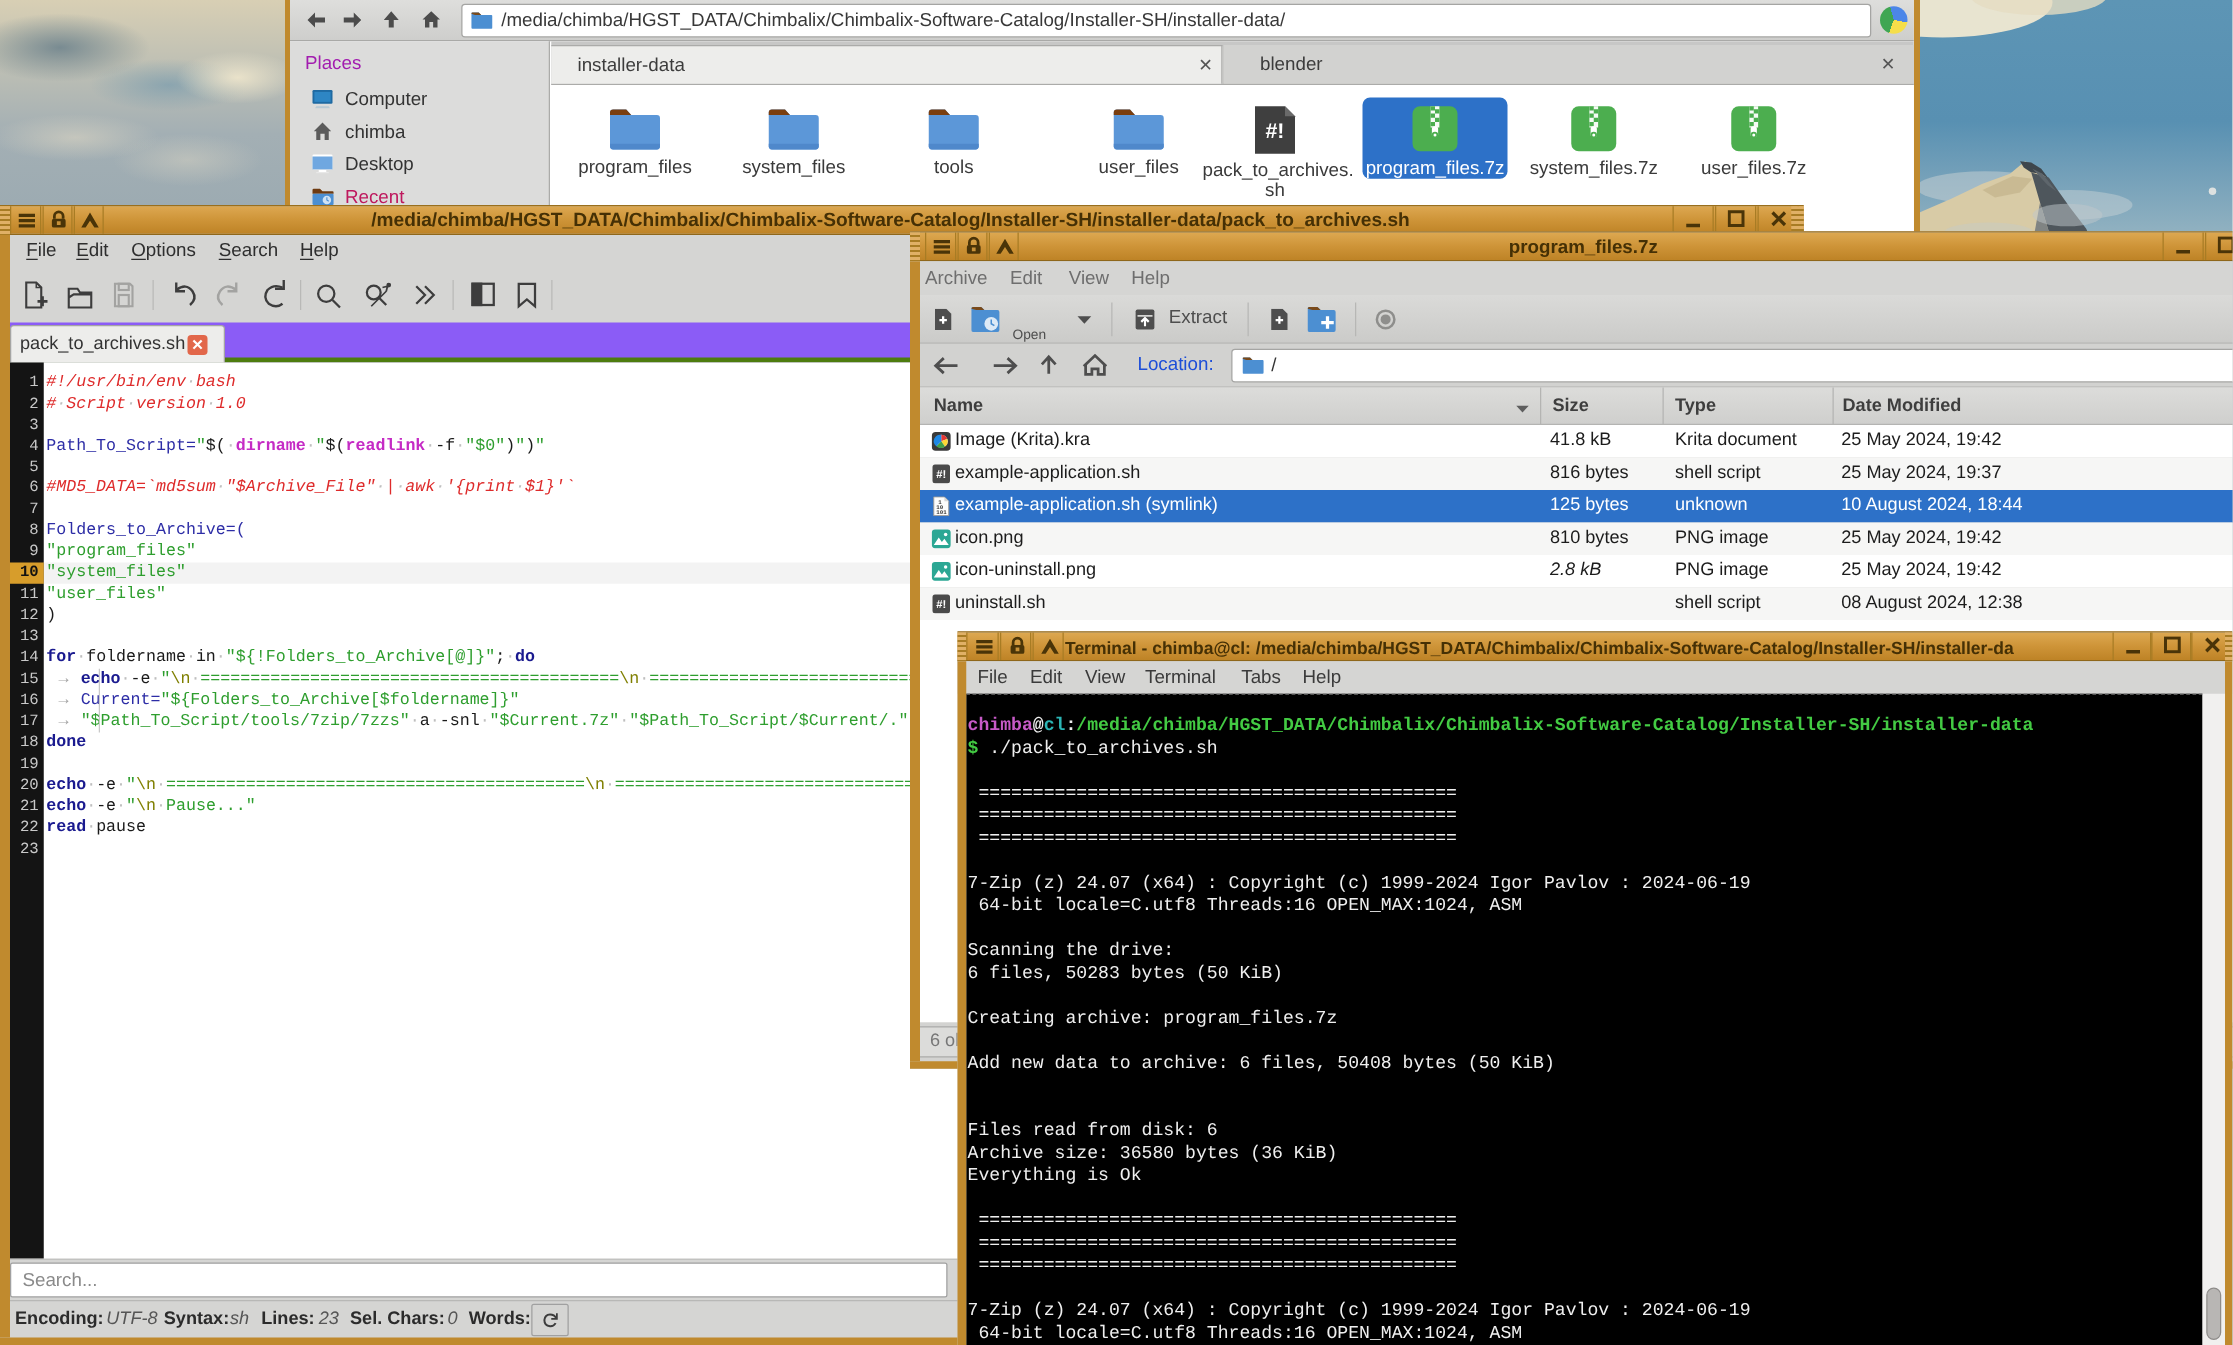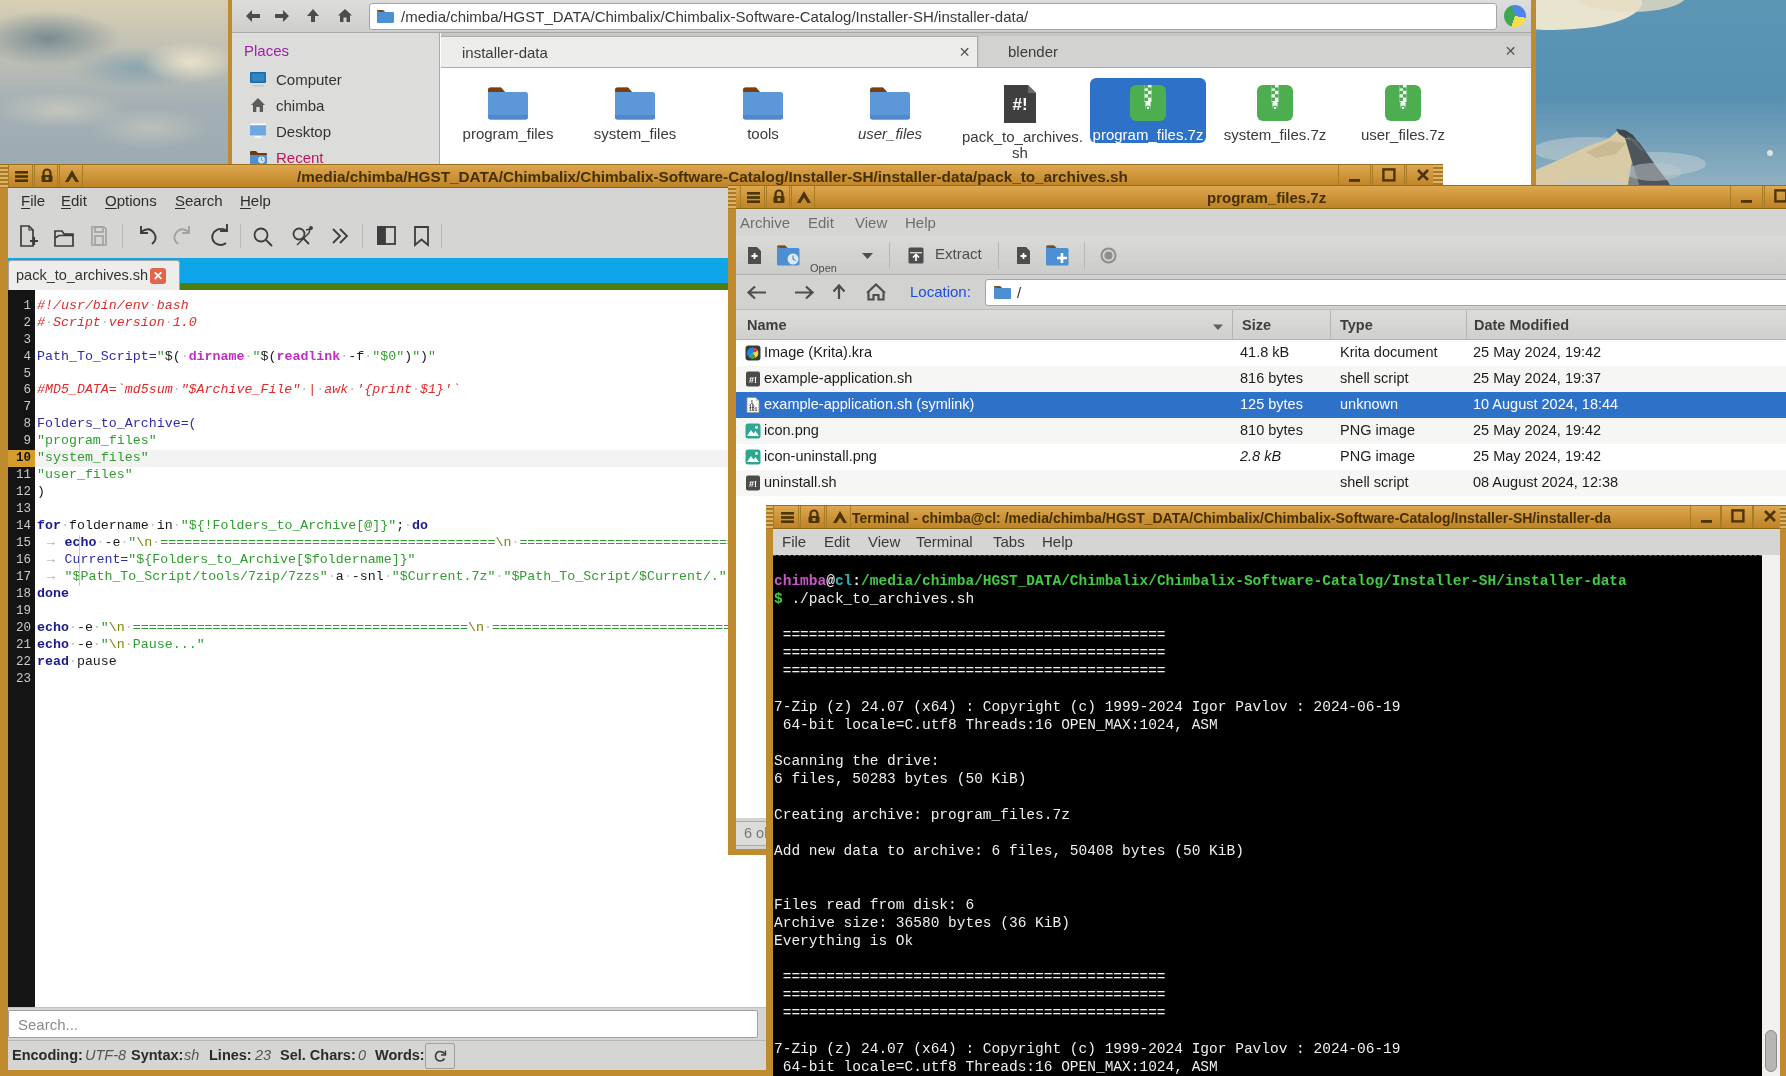--- a/index.html
+++ b/index.html
@@ -157,21 +157,21 @@
         <div class="lbl">system_files</div>
       </div>
     <div class="fitem" style="left:264px;top:10px;">
         <svg class="fold" width="42" height="37" viewBox="0 0 42 37">
           <path d="M1 6 Q1 3.5 3.5 3.5 L14 3.5 L18 8 L38.5 8 Q41 8 41 10.5 L41 33 Q41 35.5 38.5 35.5 L3.5 35.5 Q1 35.5 1 33 Z" fill="#5C97D8"></path>
           <path d="M1 6 Q1 3.5 3.5 3.5 L14 3.5 L18 8 L8 8 L1 8 Z" fill="#7B3E0E"></path>
           <path d="M1 31 L41 31 L41 33 Q41 35.5 38.5 35.5 L3.5 35.5 Q1 35.5 1 33 Z" fill="#4F88CB"></path>
         </svg>
         <div class="lbl">tools</div>
       </div>
-    <div class="fitem" style="left:391px;top:10px;font-style:italic;">
+    <div class="fitem" style="left:412px;top:10px;">
         <svg class="fold" width="42" height="37" viewBox="0 0 42 37">
           <path d="M1 6 Q1 3.5 3.5 3.5 L14 3.5 L18 8 L38.5 8 Q41 8 41 10.5 L41 33 Q41 35.5 38.5 35.5 L3.5 35.5 Q1 35.5 1 33 Z" fill="#5C97D8"></path>
           <path d="M1 6 Q1 3.5 3.5 3.5 L14 3.5 L18 8 L8 8 L1 8 Z" fill="#7B3E0E"></path>
           <path d="M1 31 L41 31 L41 33 Q41 35.5 38.5 35.5 L3.5 35.5 Q1 35.5 1 33 Z" fill="#4F88CB"></path>
         </svg>
         <div class="lbl">user_files</div>
       </div>
     <div class="fitem" style="left:521px;top:10px;">
         <svg class="pack" width="36" height="40" viewBox="0 0 36 40">
           <path d="M2 1 L26 1 L34 9 L34 39 L2 39 Z" fill="#3F3F3F"></path>
@@ -314,21 +314,21 @@
       <g stroke="#3d3d3d" stroke-width="1.8" fill="none">
         <rect x="378" y="13" width="17" height="17"></rect>
           <rect x="378" y="13" width="7" height="17" fill="#3d3d3d"></rect>
         <path d="M415 13 L428 13 L428 31 L421.5 25.5 L415 31 Z"></path>
       </g>
       <g stroke="#b9b9b7" stroke-width="1">
         <path d="M122.5 10 L122.5 34 M240.5 10 L240.5 34 M362.5 10 L362.5 34 M441.5 10 L441.5 34"></path>
       </g>
     </svg>
   </div>
-  <div class="abs" id="edtabs" style="left:0;top:94px;width:100%;height:32px;background:#0ea5e9;border-bottom:7px solid #4d7c0f;">
+  <div class="abs" id="edtabs" style="left:0;top:94px;width:100%;height:32px;background:#8b5cf6;border-bottom:4px solid #4d7c0f;">
     <div class="abs" style="left:8px;top:2px;width:172px;height:30px;background:#EDEDEB;border:1px solid #A5A5A3;border-bottom:none;border-radius:3px 3px 0 0;">
       <span style="position:absolute;left:7px;top:6px;font-size:14.5px;color:#333;">pack_to_archives.sh</span>
       <span style="position:absolute;left:141px;top:7px;width:16px;height:16px;background:#E2674A;border-radius:3px;color:#fff;font-size:12px;font-weight:bold;text-align:center;line-height:16px;">✕</span>
     </div>
   </div>
   <div class="abs" id="edtext" style="left:0;top:126px;width:100%;height:717px;background:#fff;">
     <div class="abs" style="left:8px;top:0;width:27px;height:100%;background:#141414;"></div>
     <div class="abs" id="gut" style="left: 8px; top: 7.7px; width: 23px; font-family: &quot;Liberation Mono&quot;, monospace; font-size: 12.5px; line-height: 16.95px; text-align: right; color: rgb(201, 201, 201); white-space: pre;">1<br>2<br>3<br>4<br>5<br>6<br>7<br>8<br>9<br>&nbsp;<br>11<br>12<br>13<br>14<br>15<br>16<br>17<br>18<br>19<br>20<br>21<br>22<br>23</div>
     <div class="abs" id="curline" style="left:35px;top:160.3px;width:693px;height:16.95px;background:#F3F3F3;"></div>
     <div class="abs" style="left:8px;top:160.3px;width:27px;height:16.95px;background:#D79D2B;"></div>

